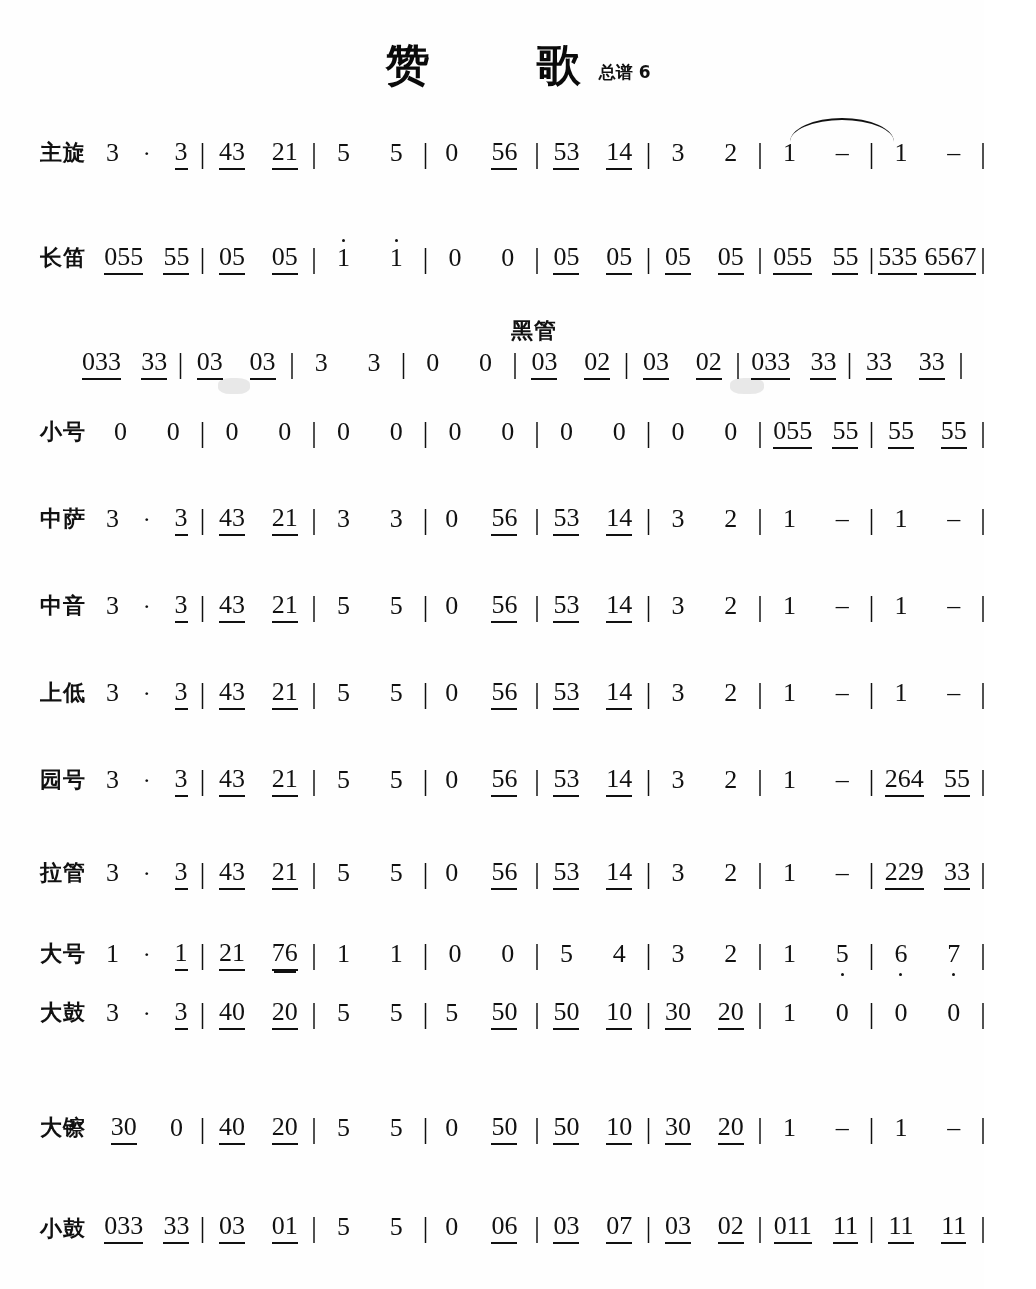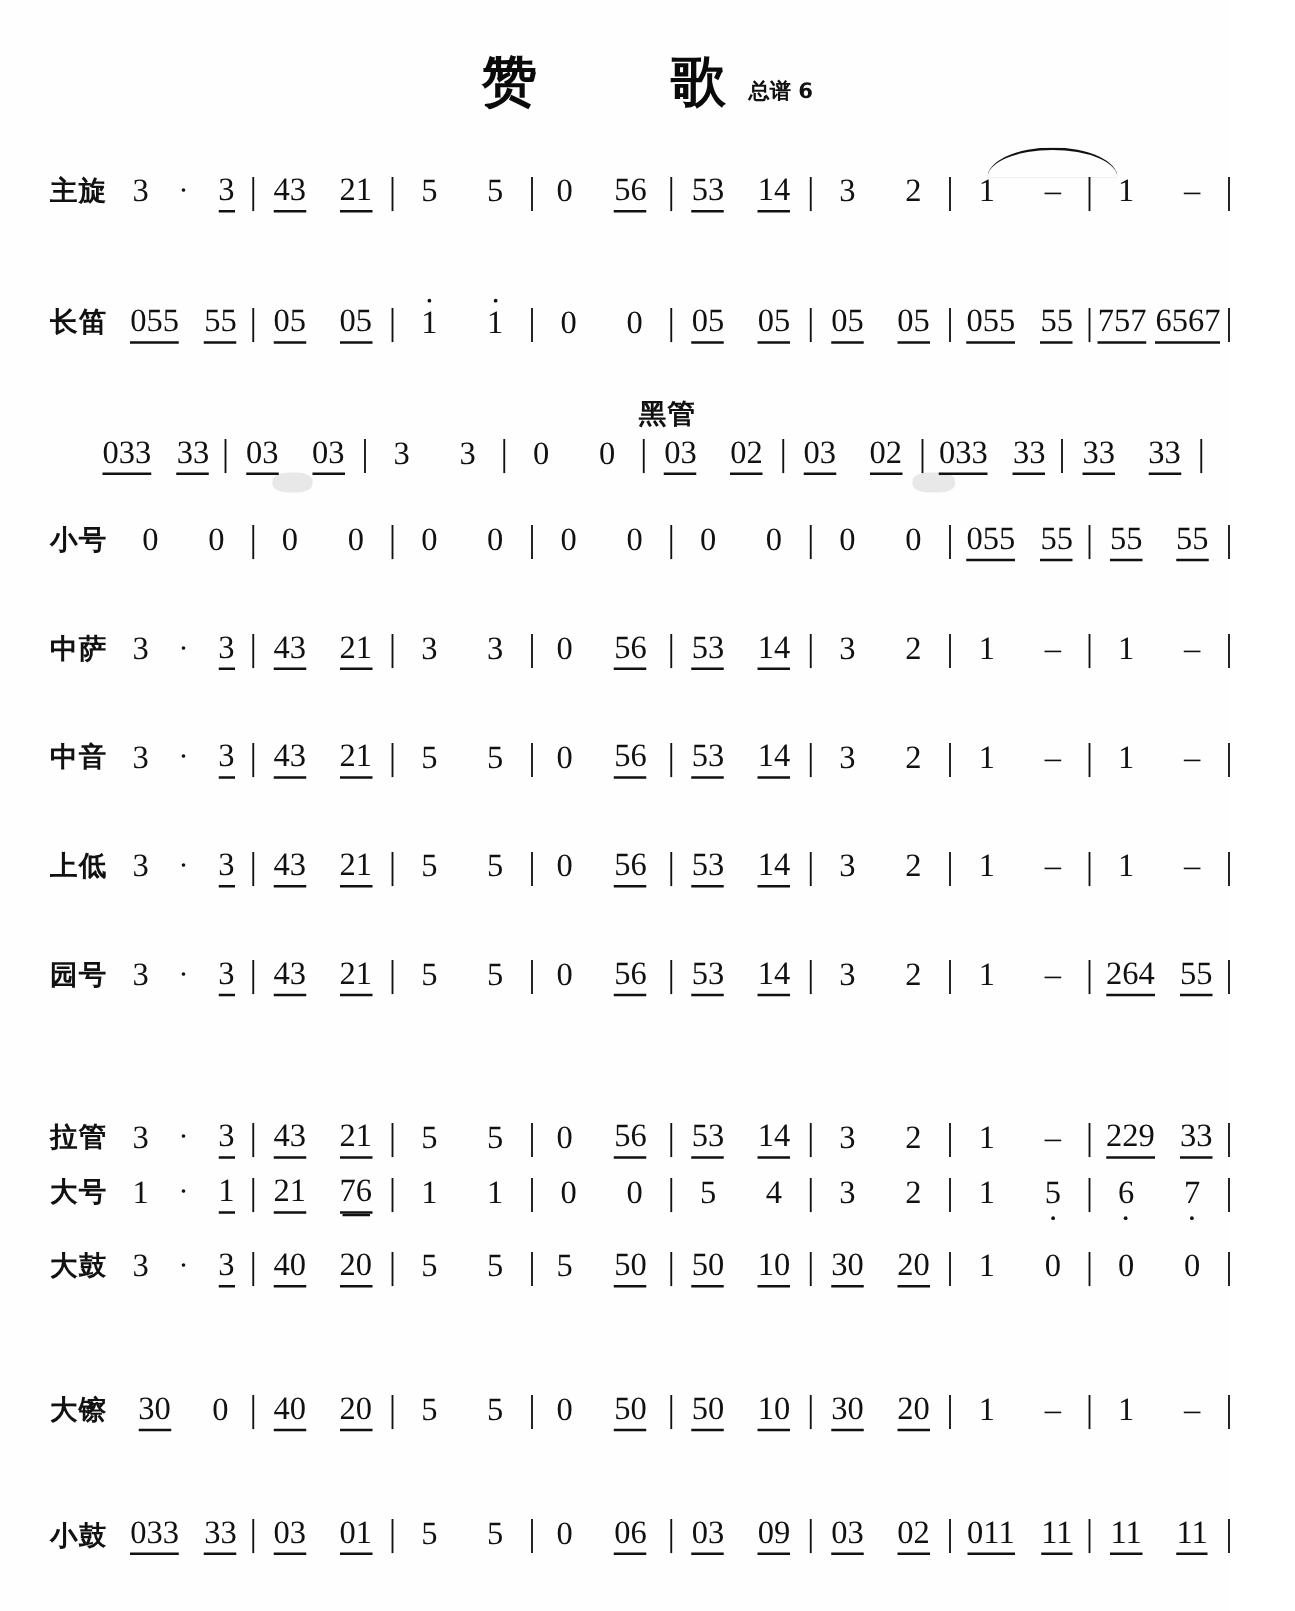--- a/index.html
+++ b/index.html
@@ -220,21 +220,21 @@
             <span class="tok u">05</span>
             <span class="tok u">05</span>
           </span>
           <span class="tok bar">|</span>
           <span style="display: inline-flex; align-items: center; justify-content: space-around; width: 105.5px;">
             <span class="tok u">055</span>
             <span class="tok u">55</span>
           </span>
           <span class="tok bar">|</span>
           <span style="display: inline-flex; align-items: center; justify-content: space-around; width: 105.5px;">
-            <span class="tok u">757</span>
+            <span class="tok u">535</span>
             <span class="tok u">6567</span>
           </span>
           <span class="tok bar">|</span>
         </div>
       </div>
       <div class="stave" style="top: 316px; flex-direction: column;">
         <div class="stave-label">黑管</div>
         <div class="stave-body">
           <span style="display: inline-flex; align-items: center; justify-content: space-around; width: 105.5px;">
             <span class="tok u">033</span>
@@ -500,21 +500,21 @@
             <span class="tok dash">–</span>
           </span>
           <span class="tok bar">|</span>
           <span style="display: inline-flex; align-items: center; justify-content: space-around; width: 105.5px;">
             <span class="tok u">264</span>
             <span class="tok u">55</span>
           </span>
           <span class="tok bar">|</span>
         </div>
       </div>
-      <div class="stave" style="top: 881px;">
+      <div class="stave" style="top: 844px;">
         <div class="stave-label">拉管</div>
         <div class="stave-body">
           <span style="display: inline-flex; align-items: center; justify-content: space-around; width: 105.5px;">
             <span class="tok n">3</span>
             <span class="tok dot">·</span>
             <span class="tok u">3</span>
           </span>
           <span class="tok bar">|</span>
           <span style="display: inline-flex; align-items: center; justify-content: space-around; width: 105.5px;">
             <span class="tok u">43</span>
@@ -708,21 +708,21 @@
             <span class="tok n">5</span>
           </span>
           <span class="tok bar">|</span>
           <span style="display: inline-flex; align-items: center; justify-content: space-around; width: 105.5px;">
             <span class="tok n">0</span>
             <span class="tok u">06</span>
           </span>
           <span class="tok bar">|</span>
           <span style="display: inline-flex; align-items: center; justify-content: space-around; width: 105.5px;">
             <span class="tok u">03</span>
-            <span class="tok u">09</span>
+            <span class="tok u">07</span>
           </span>
           <span class="tok bar">|</span>
           <span style="display: inline-flex; align-items: center; justify-content: space-around; width: 105.5px;">
             <span class="tok u">03</span>
             <span class="tok u">02</span>
           </span>
           <span class="tok bar">|</span>
           <span style="display: inline-flex; align-items: center; justify-content: space-around; width: 105.5px;">
             <span class="tok u">011</span>
             <span class="tok u">11</span>

